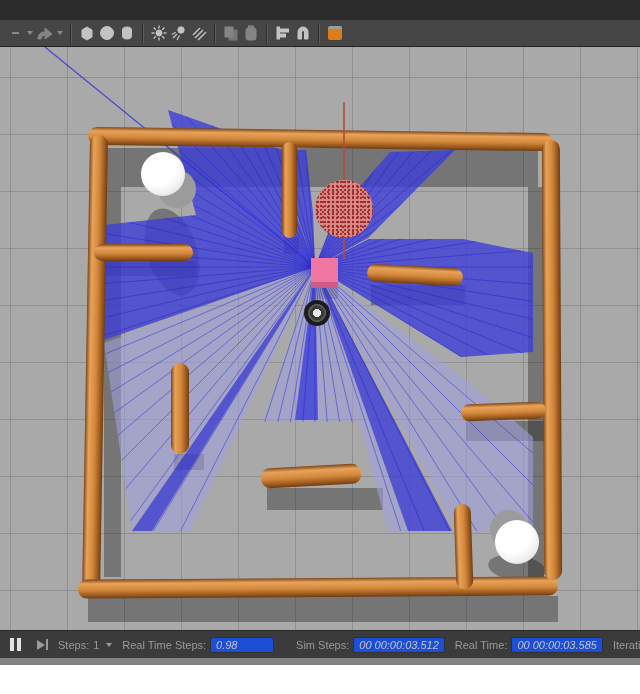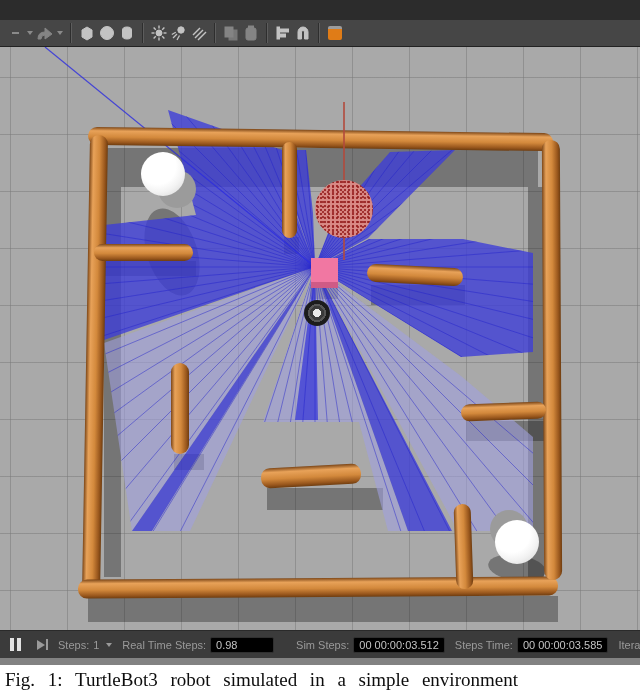--- a/index.html
+++ b/index.html
@@ -44,22 +44,22 @@
           border-bottom:6px solid #cf5b86;box-sizing:border-box;}
   .robot{position:absolute;width:26px;height:26px;border-radius:50%;
     background:radial-gradient(circle,#e8e8e8 0 4px,#3a3a3a 4px 7px,#565656 7px 9px,#1c1c1c 9px 13px);}
 
   
   .statusbar{position:absolute;left:0;top:630px;width:640px;height:28px;background:#3b3b3b;
      border-top:1px solid #2a2a2a;display:flex;align-items:center;color:#9c9c9c;font-size:11px;
      padding-left:10px;box-sizing:border-box;white-space:nowrap;overflow:hidden;}
   .sb-gap{width:12px;flex:none;}
   .sb-label{margin-right:4px;color:#9a9a9a;}
-  .sb-box{background:#000000;border:1px solid #303030;border-radius:2px;color:#c4c4c4;
-          padding:1px 5px;margin-right:10px;}
+  .sb-box{background:#1d4ed8;border:1px solid #303030;border-radius:2px;color:#c4c4c4;
+          padding:1px 5px;margin-right:10px;font-style:italic;}
   .pausebtn{display:flex;gap:3px;flex:none;margin-right:16px;cursor:pointer;}
   .pausebtn div{width:4px;height:13px;background:#e2e2e2;}
   .stepbtn{display:flex;align-items:center;flex:none;margin-right:10px;}
   .stepbtn .tri{width:0;height:0;border-top:5px solid transparent;border-bottom:5px solid transparent;
                 border-left:8px solid #9a9a9a;}
   .stepbtn .bar{width:2px;height:11px;background:#9a9a9a;margin-left:1px;}
   .sb-caret{width:0;height:0;border-left:3px solid transparent;border-right:3px solid transparent;
             border-top:4px solid #9a9a9a;margin:0 10px 0 3px;}
 
   
@@ -335,22 +335,21 @@
         <div class="bar"></div>
       </div>
     <span class="sb-label">Steps:</span>
     <span class="sb-label">1</span>
     <div class="sb-caret"></div>
     <span class="sb-label">Real Time Steps:</span>
     <span class="sb-box" style="min-width:52px;">0.98</span>
     <div class="sb-gap"></div>
     <span class="sb-label">Sim Steps:</span>
     <span class="sb-box">00 00:00:03.512</span>
-    <span class="sb-label">Steps Time:</span>
+    <span class="sb-label">Real Time:</span>
     <span class="sb-box">00 00:00:03.585</span>
     <span class="sb-label">Iterations:</span>
 
   </div>
 
   <div class="graystrip"></div>
 
-  <div class="caption">Fig. 1: TurtleBot3 robot simulated in a simple environment</div>
 </div>
 
 </body></html>

